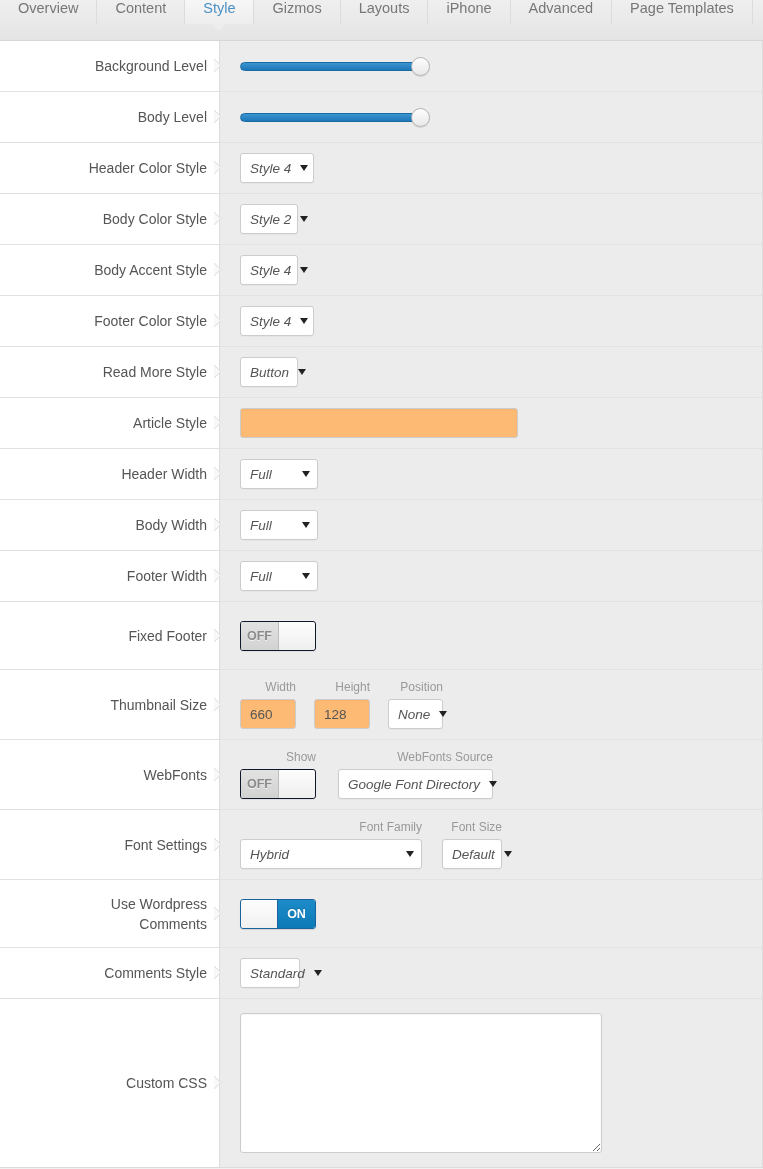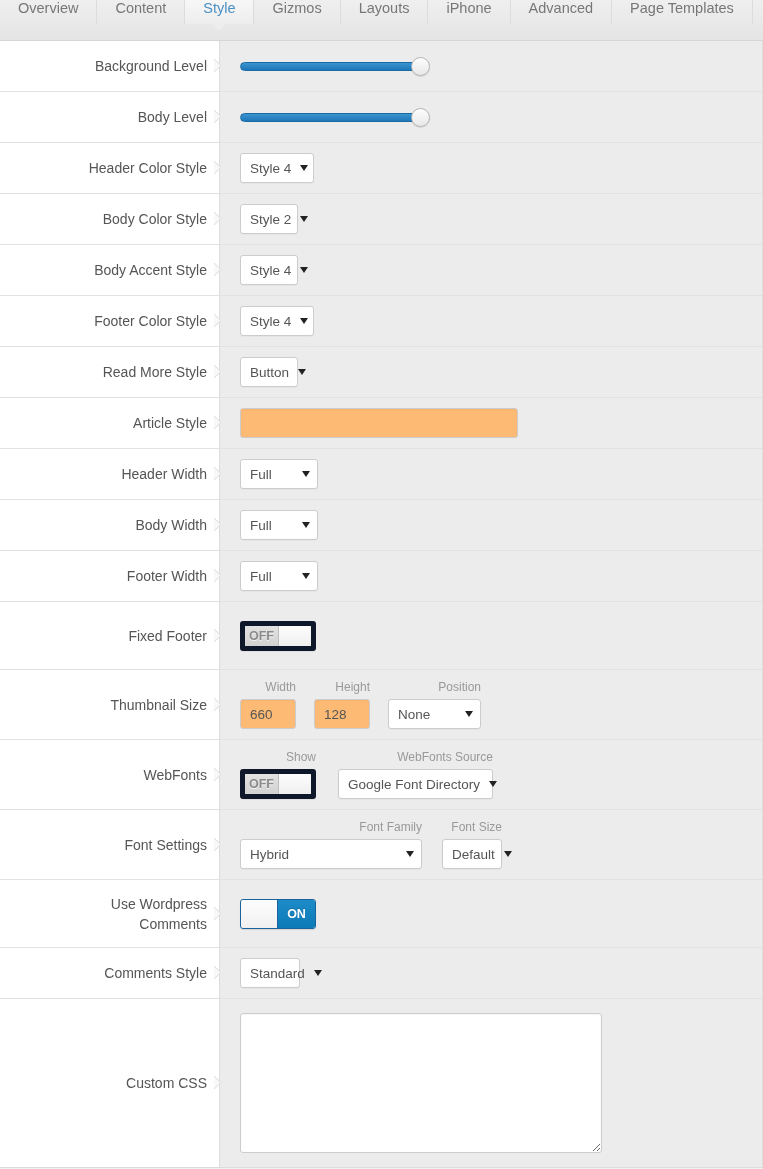--- a/index.html
+++ b/index.html
@@ -141,29 +141,29 @@
     border: 1px solid #ccc;
     border-radius: 3px;
     height: 30px;
     padding: 0 7px 0 9px;
     font-size: 13.5px;
     color: #555;
     cursor: pointer;
     box-shadow: 0 1px 1px rgba(0,0,0,0.03);
     white-space: nowrap;
   }
-  .sel .cap { margin-right: 9px; }
+  .sel .cap { margin-right: 9px; font-style: italic; }
   .sel .arrow {
     width: 0; height: 0;
     border-left: 4.5px solid transparent;
     border-right: 4.5px solid transparent;
     border-top: 6px solid #222;
   }
   .sel.w70  { width: 58px; }
-  .sel.w72  { width: 93px; }
+  .sel.w72  { width: 55px; }
   .sel.w74  { width: 74px; }
   .sel.w78  { width: 78px; }
   .sel.w84  { width: 60px; }
   .sel.w182 { width: 182px; }
   .sel.w155 { width: 155px; }
 
   
   .txt {
     background: #fdba74;
     border: 1px solid #ccc;
@@ -182,21 +182,21 @@
   
   .toggle {
     display: inline-flex;
     height: 30px;
     border-radius: 3px;
     overflow: hidden;
     cursor: pointer;
     width: 76px;
   }
   .toggle.off {
-    border: 5px solid #0f172a;
+    border: 1px solid #0f172a;
     box-shadow: 0 1px 1px rgba(0,0,0,0.06);
   }
   .toggle.off .seg {
     flex: 1 1 50%;
     display: flex;
     align-items: center;
     justify-content: center;
     font-size: 12.5px;
     font-weight: bold;
     color: #8b8b8b;

